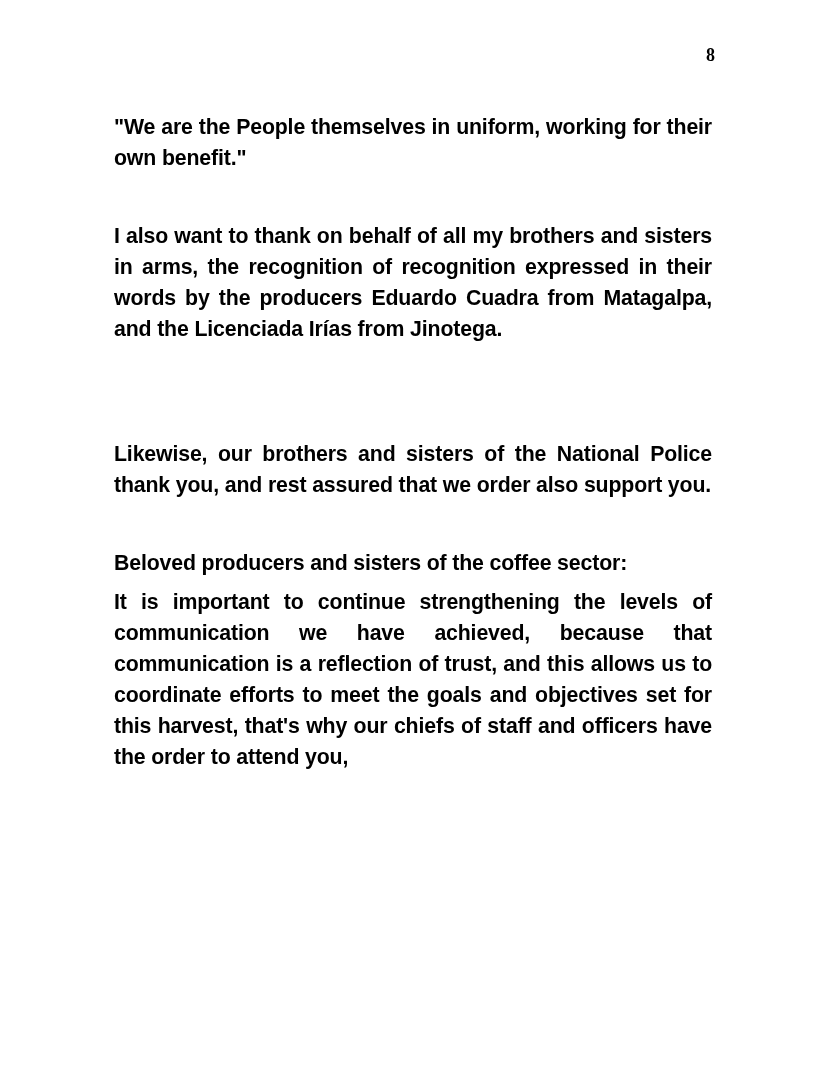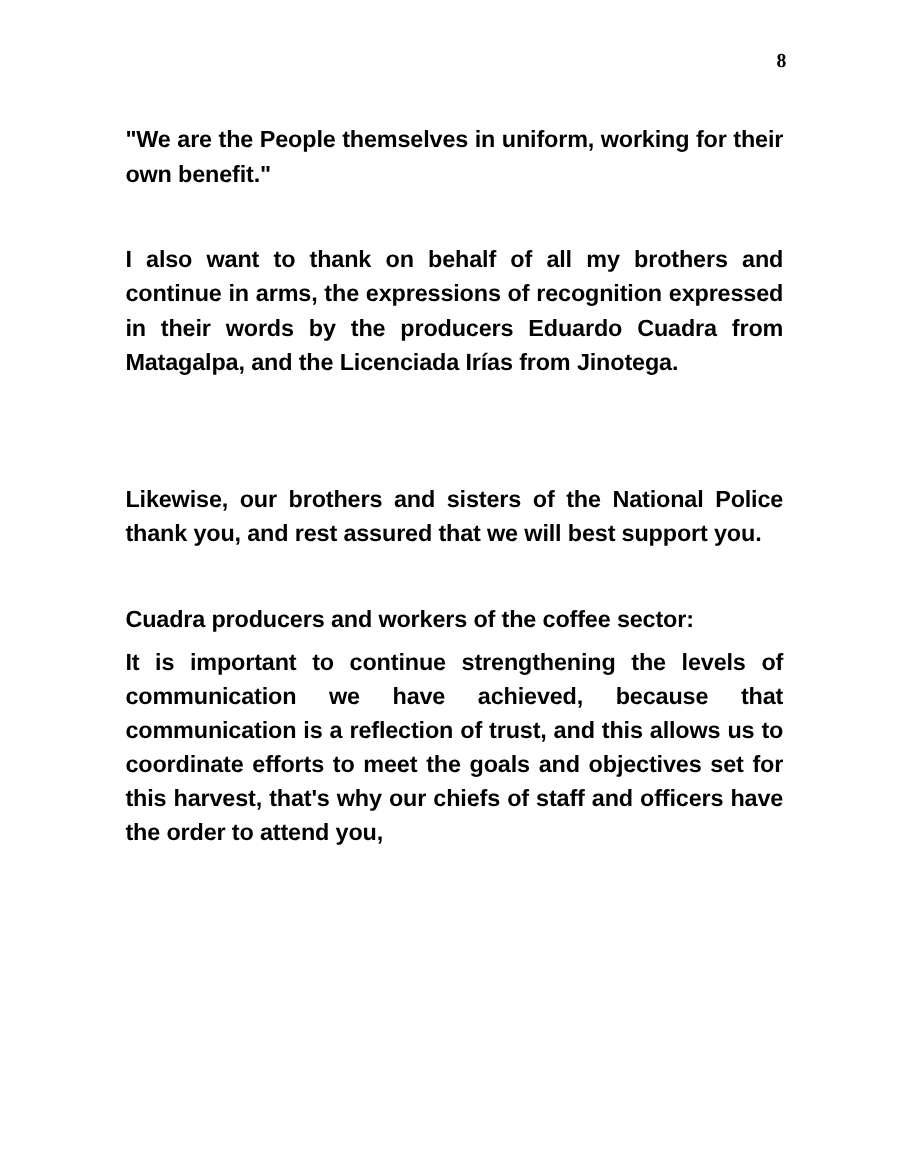--- a/index.html
+++ b/index.html
@@ -58,31 +58,31 @@
 <div class="page">
 
   <div class="page-number">8</div>
 
   <div class="body-column">
 
     <p class="para last-line-left">"We are the People themselves in uniform, working for their own benefit."</p>
 
     <div class="gap-large"></div>
 
-    <p class="para last-line-left">I also want to thank on behalf of all my brothers and continue in arms, the expressions of recognition expressed in their words by the producers Eduardo Cuadra from Matagalpa, and the Licenciada Irías from Jinotega.</p>
+    <p class="para last-line-left">I also want to thank on behalf of all my brothers and sisters in arms, the recognition of recognition expressed in their words by the producers Eduardo Cuadra from Matagalpa, and the Licenciada Irías from Jinotega.</p>
 
     <div class="gap-large"></div>
 
 
     <div class="gap-large"></div>
 
-    <p class="para last-line-left">Likewise, our brothers and sisters of the National Police thank you, and rest assured that we will best support you.</p>
+    <p class="para last-line-left">Likewise, our brothers and sisters of the National Police thank you, and rest assured that we order also support you.</p>
 
     <div class="gap-large"></div>
 
-    <p class="para last-line-left">Cuadra producers and workers of the coffee sector:</p>
+    <p class="para last-line-left">Beloved producers and sisters of the coffee sector:</p>
 
     <div class="gap-small"></div>
 
     <p class="para last-line-left">It is important to continue strengthening the levels of communication we have achieved, because that communication is a reflection of trust, and this allows us to coordinate efforts to meet the goals and objectives set for this harvest, that's why our chiefs of staff and officers have the order to attend you,</p>
 
   </div>
 </div>
 
 </body></html>

